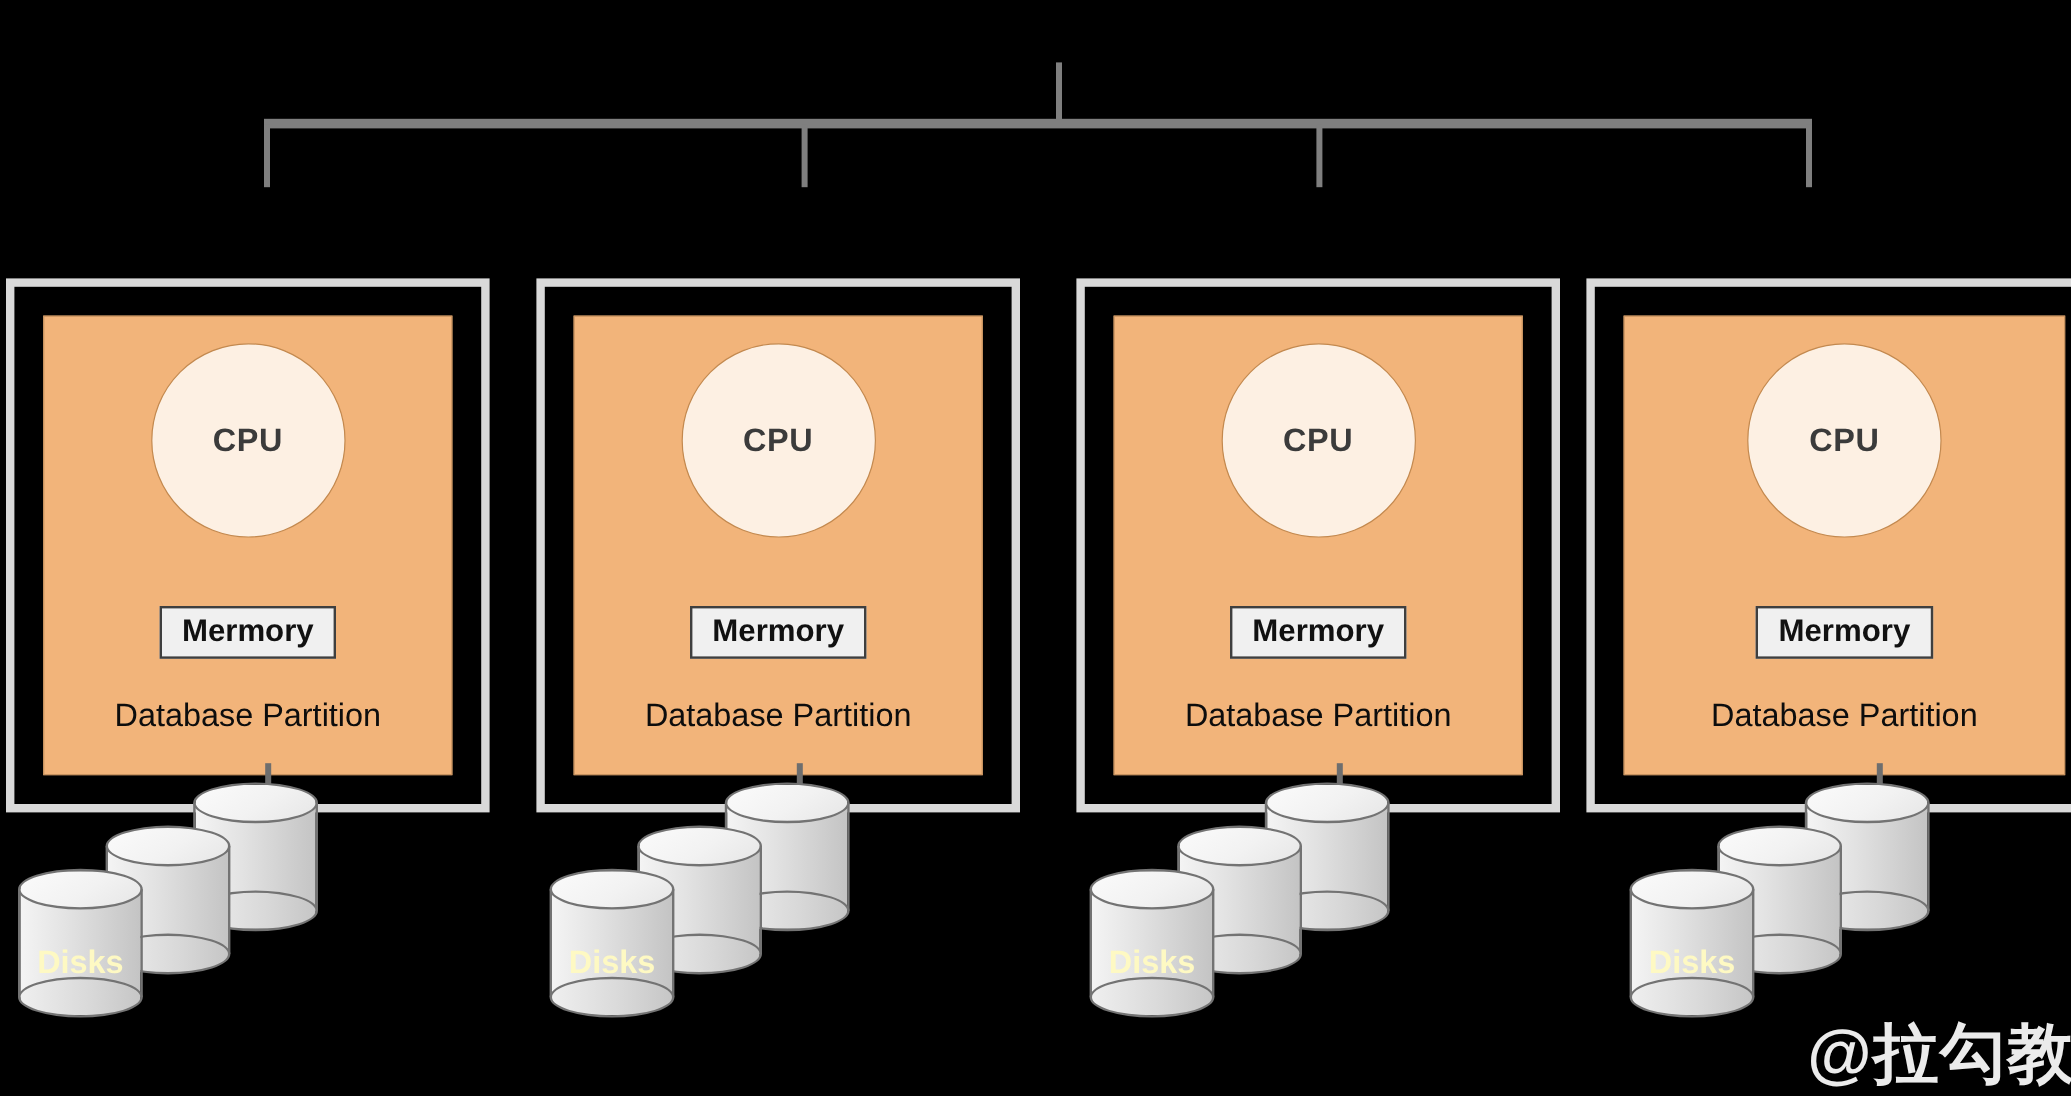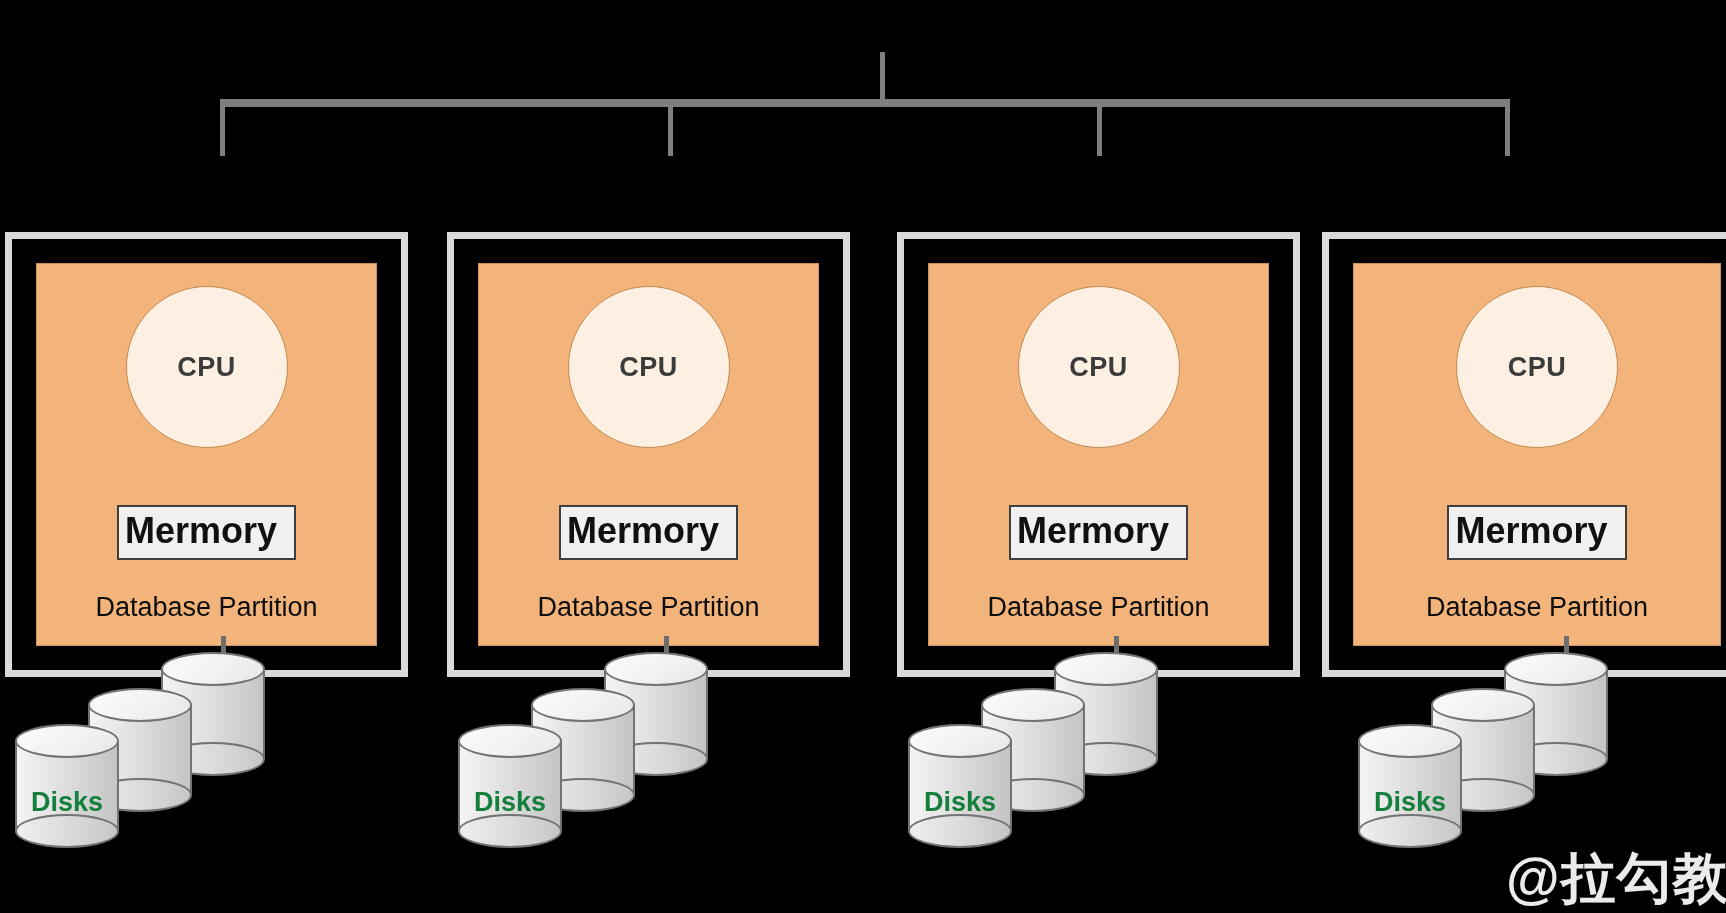--- a/index.html
+++ b/index.html
@@ -56,24 +56,24 @@
     align-items: center;
     justify-content: center;
     font-size: 27px;
     font-weight: bold;
     color: #3b3b3b;
     letter-spacing: 0.5px;
     flex: none;
   }
   .memory {
     margin-top: 57px;
-    padding: 5px 17px 8px 6px;
+    padding: 5px 17px 8px 17px;
     background: #f0f0f0;
     border: 2px solid #3f3f3f;
-    font-size: 36px;
+    font-size: 26px;
     font-weight: bold;
     color: #111111;
     line-height: 1.05;
     white-space: nowrap;
     flex: none;
   }
   .partition-label {
     margin-top: 32px;
     font-size: 27px;
     font-weight: normal;
@@ -132,21 +132,21 @@
     box-sizing: border-box;
   }
   .cyl .disk-label {
     position: absolute;
     left: 0;
     right: 0;
     bottom: 30px;
     text-align: center;
     font-size: 27px;
     font-weight: bold;
-    color: #15803d;
+    color: #fef9c3;
     pointer-events: none;
   }
 
   
   .watermark {
     position: absolute;
     font-size: 55px;
     font-weight: bold;
     color: rgba(255,255,255,0.92);
     white-space: nowrap;

